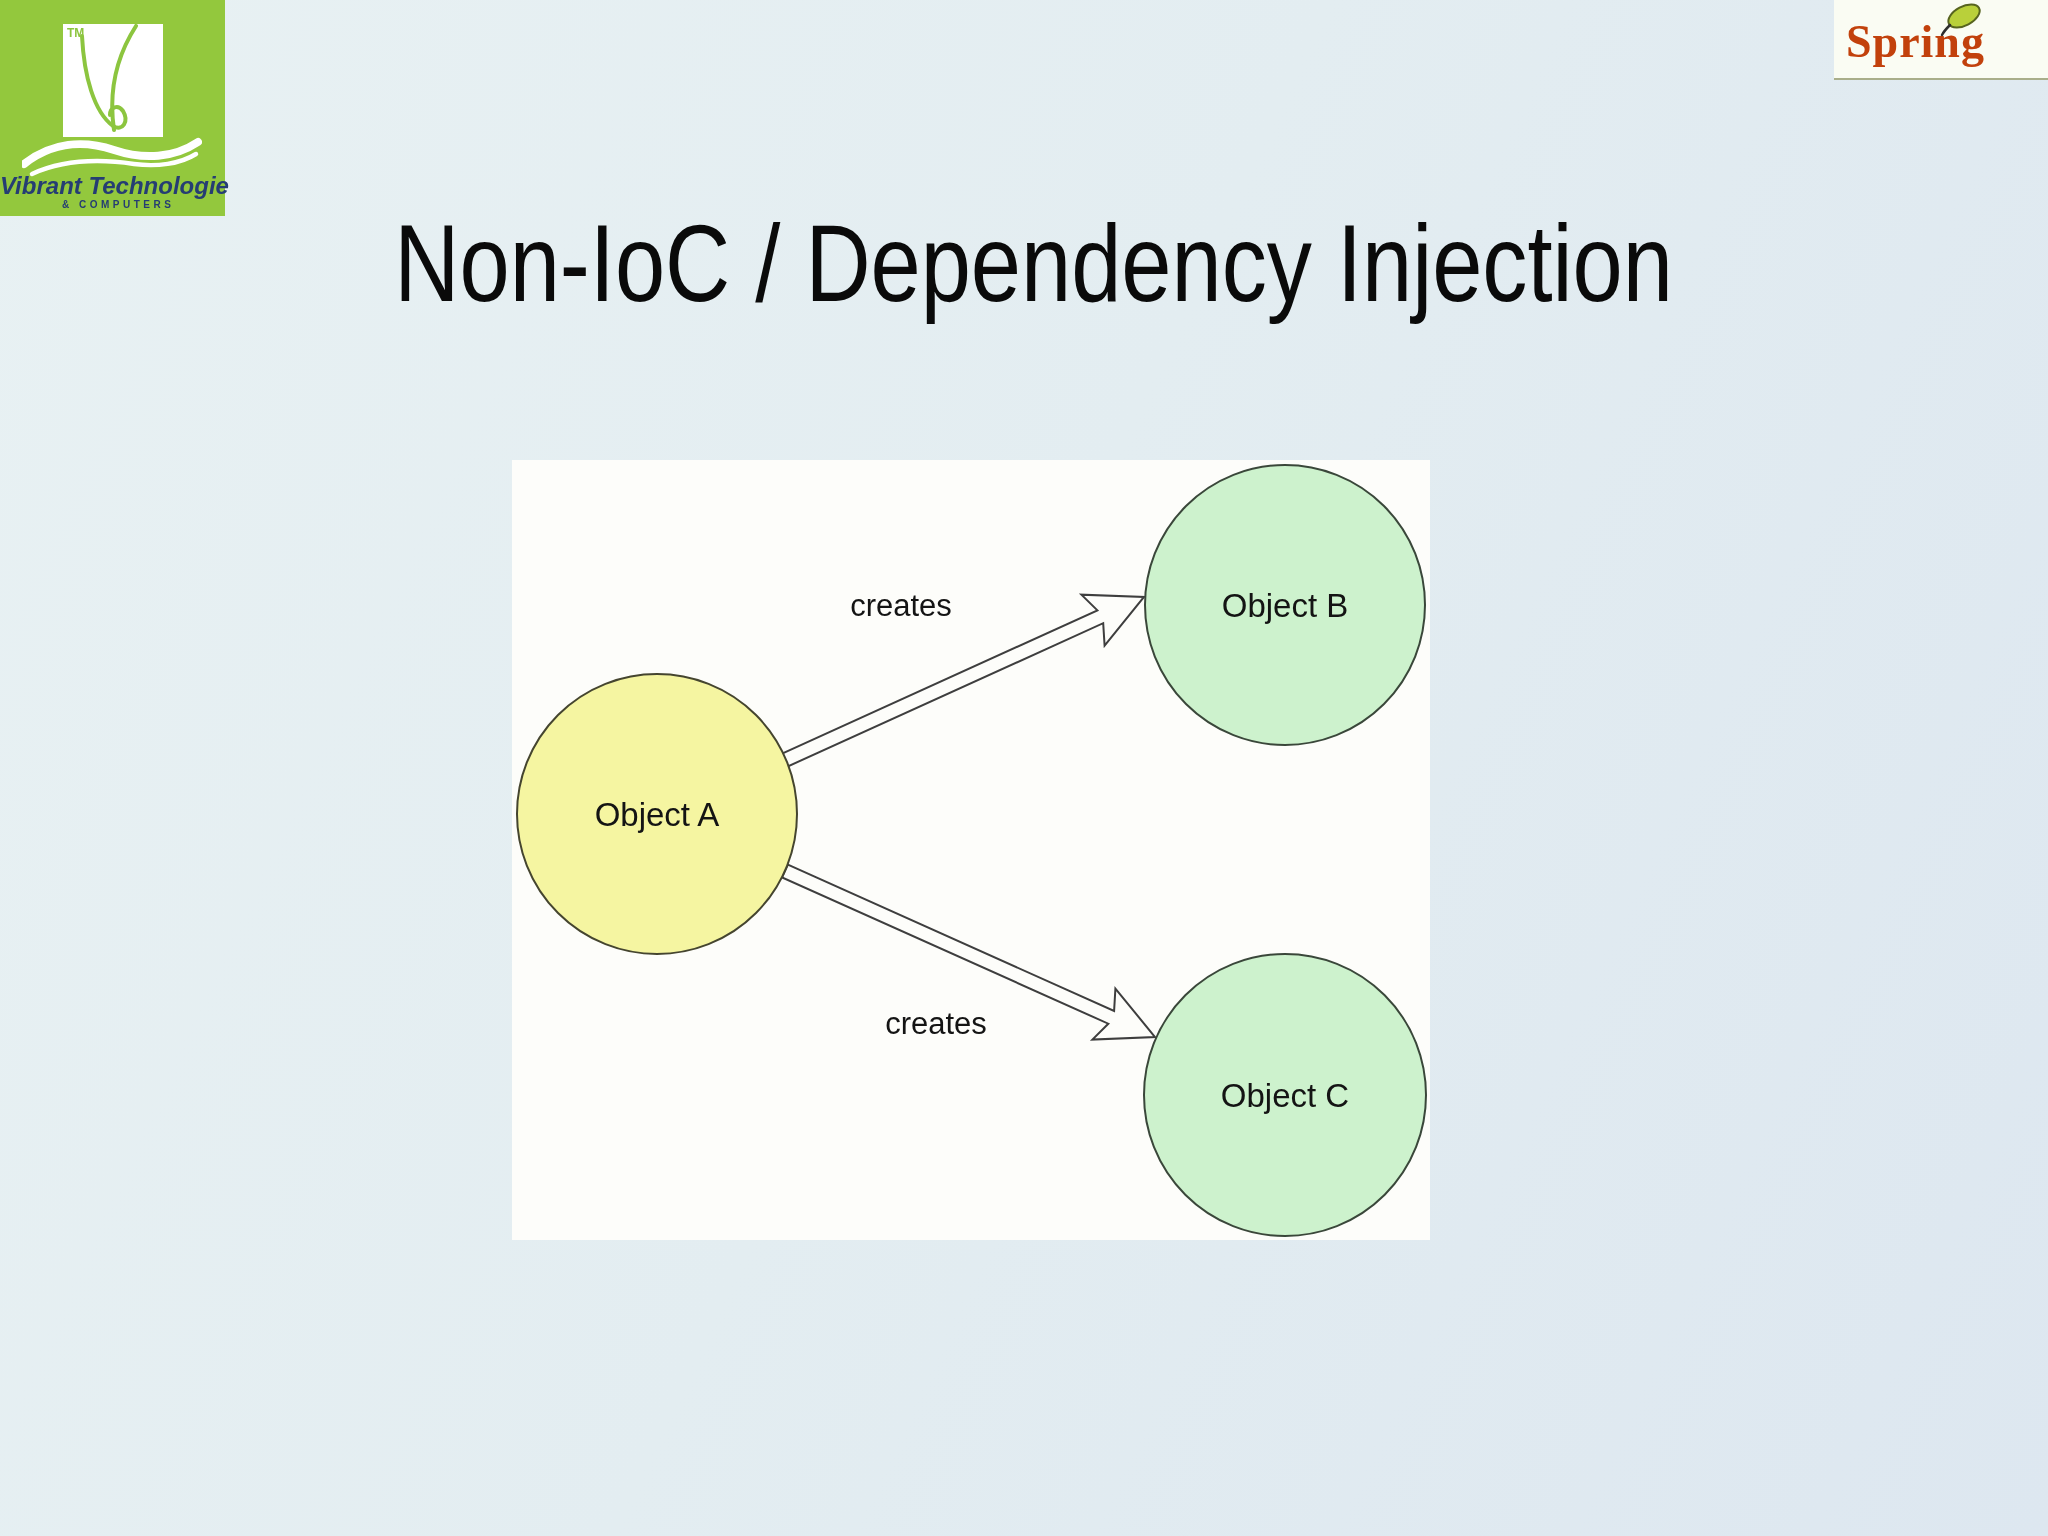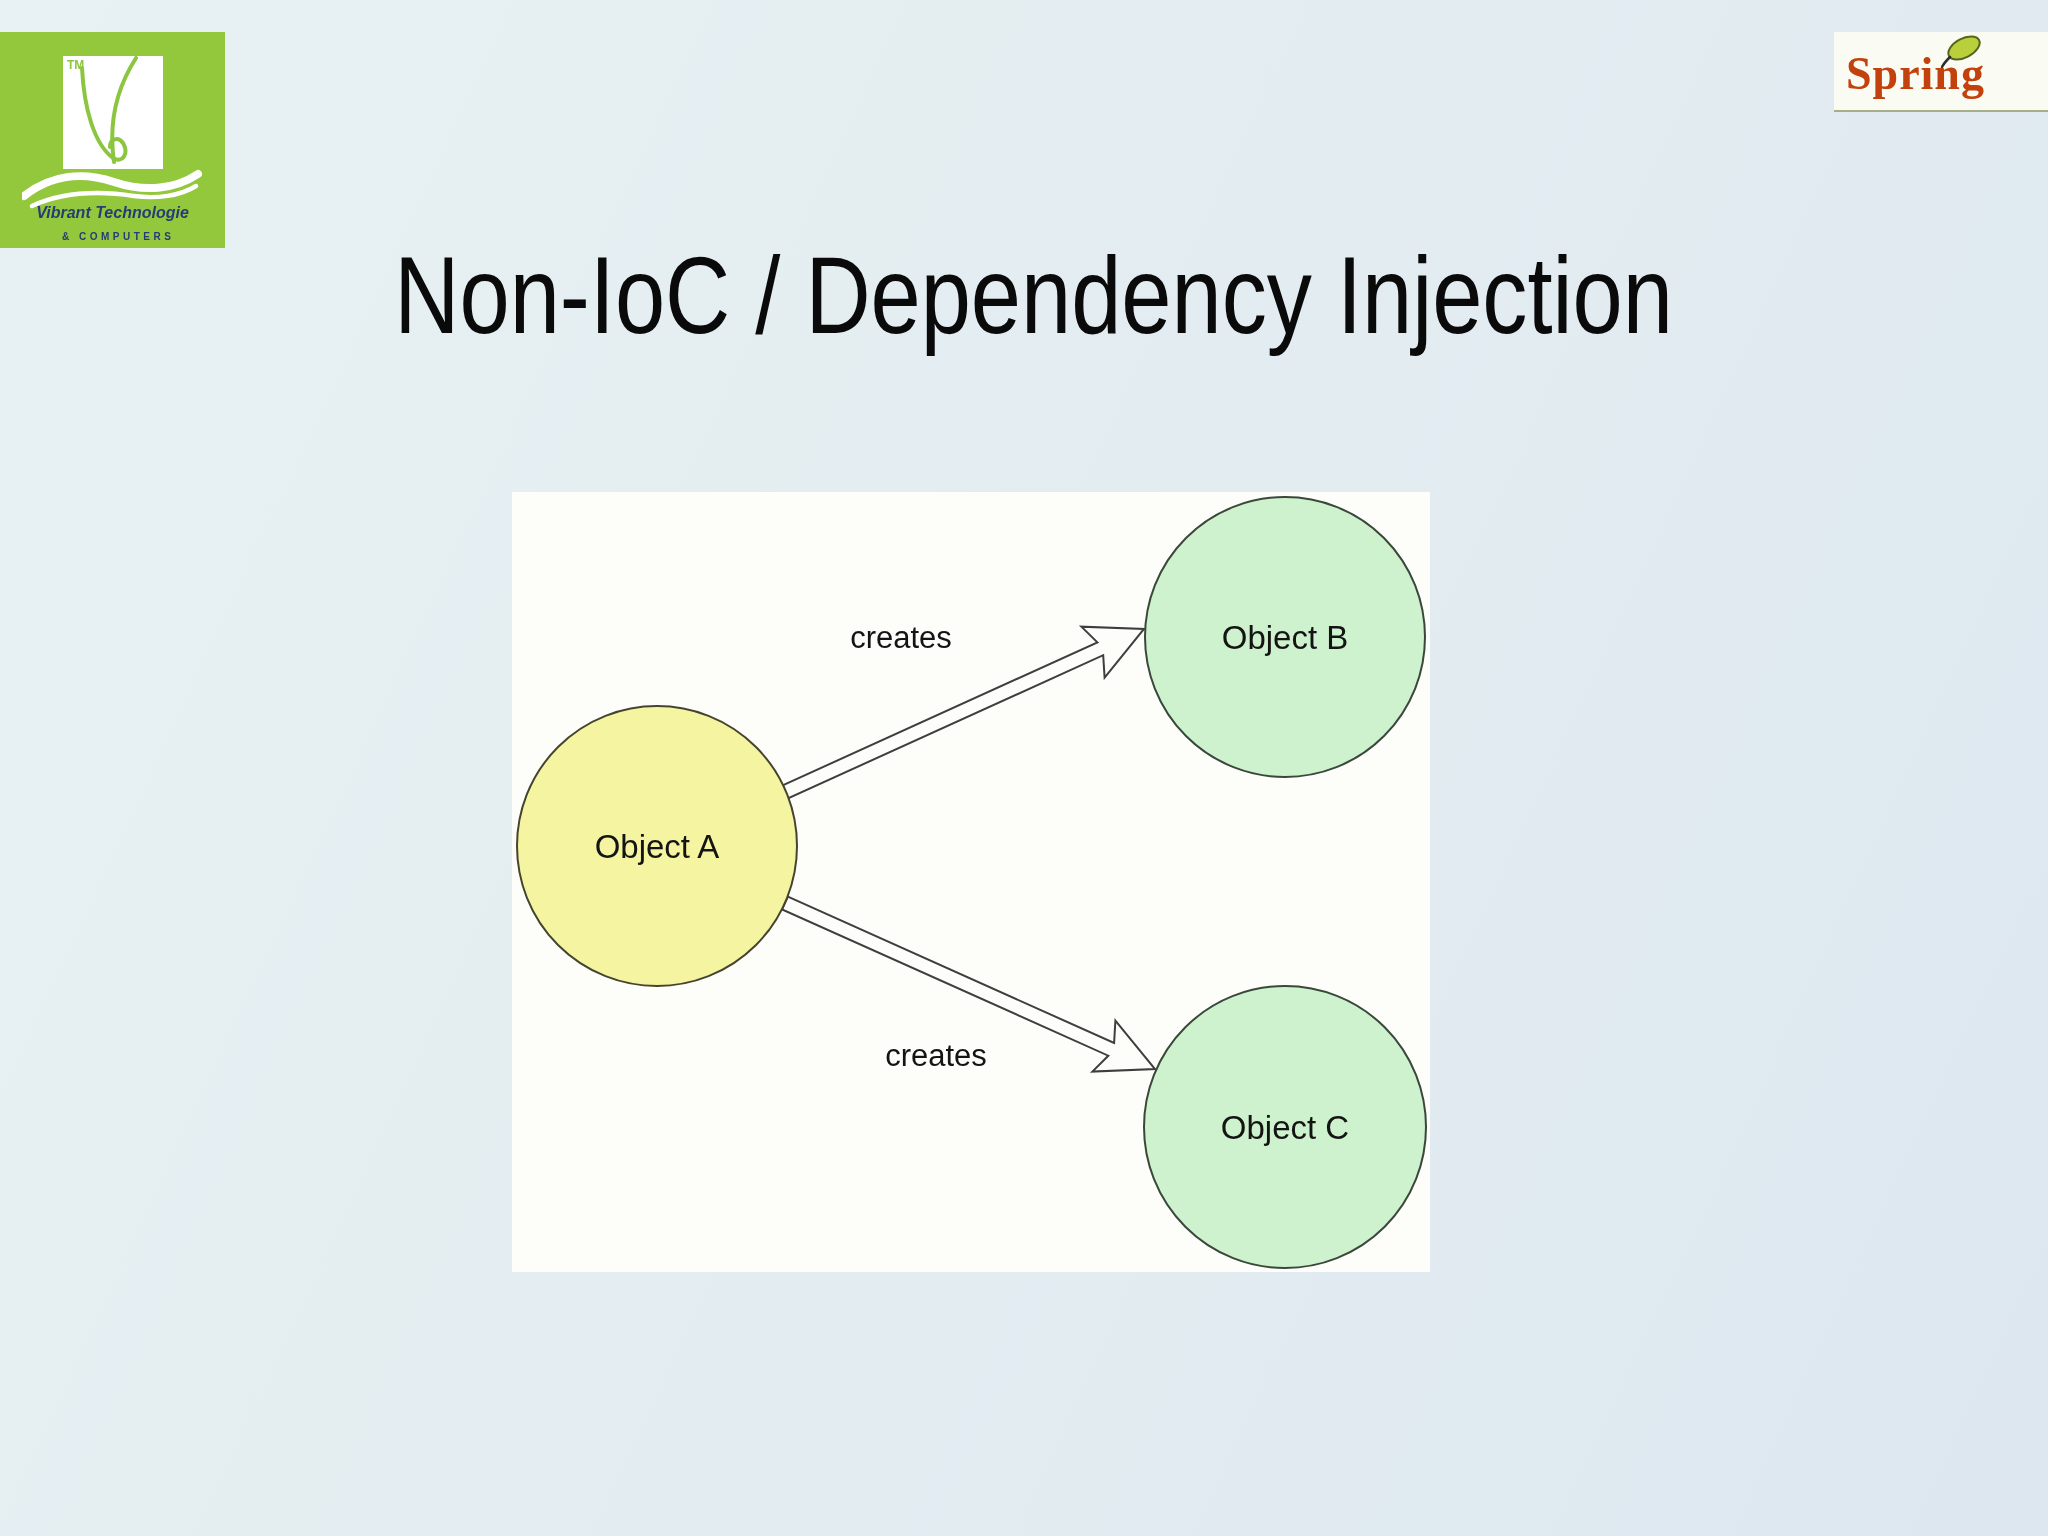--- a/index.html
+++ b/index.html
@@ -1,40 +1,40 @@
 <!DOCTYPE html>
 <html><head>
 <meta charset="utf-8">
 <style>
   html,body{margin:0;padding:0;}
   body{
     width:2048px;height:1536px;overflow:hidden;position:relative;
     background:linear-gradient(115deg,#e8f1f3 0%,#e3edf1 48%,#dde7f0 100%);
     font-family:"Liberation Sans",sans-serif;
   }
-  .slide{position:absolute;inset:0;margin-top:32px;}
+  .slide{position:absolute;inset:0;}
 
   
   .vibrant-logo{
     position:absolute;left:0;top:0;width:225px;height:216px;
     background:#93c83d;
   }
   .vb-inner{
     position:absolute;left:63px;top:24px;width:100px;height:113px;
     background:#ffffff;
   }
   .vb-tm{
     position:absolute;left:4px;top:2px;
     font-size:12px;font-weight:bold;color:#8cc53f;letter-spacing:0px;
   }
   .vb-vine{position:absolute;left:0;top:0;}
   .vb-wave{position:absolute;left:22px;top:134px;}
   .vb-name{
-    position:absolute;left:0;right:0;top:172px;text-align:center;
-    font-style:italic;font-weight:bold;font-size:16px;color:#253d73;
+    position:absolute;left:0;right:0;top:172px;text-align:left;
+    font-style:italic;font-weight:bold;font-size:24px;color:#253d73;
     white-space:nowrap;
   }
   .vb-sub{
     position:absolute;left:4px;right:0;top:199px;text-align:left;
     padding-left:58px;font-size:10px;font-weight:bold;letter-spacing:3.5px;
     color:#253d73;white-space:nowrap;
   }
 
   
   .spring-logo{

